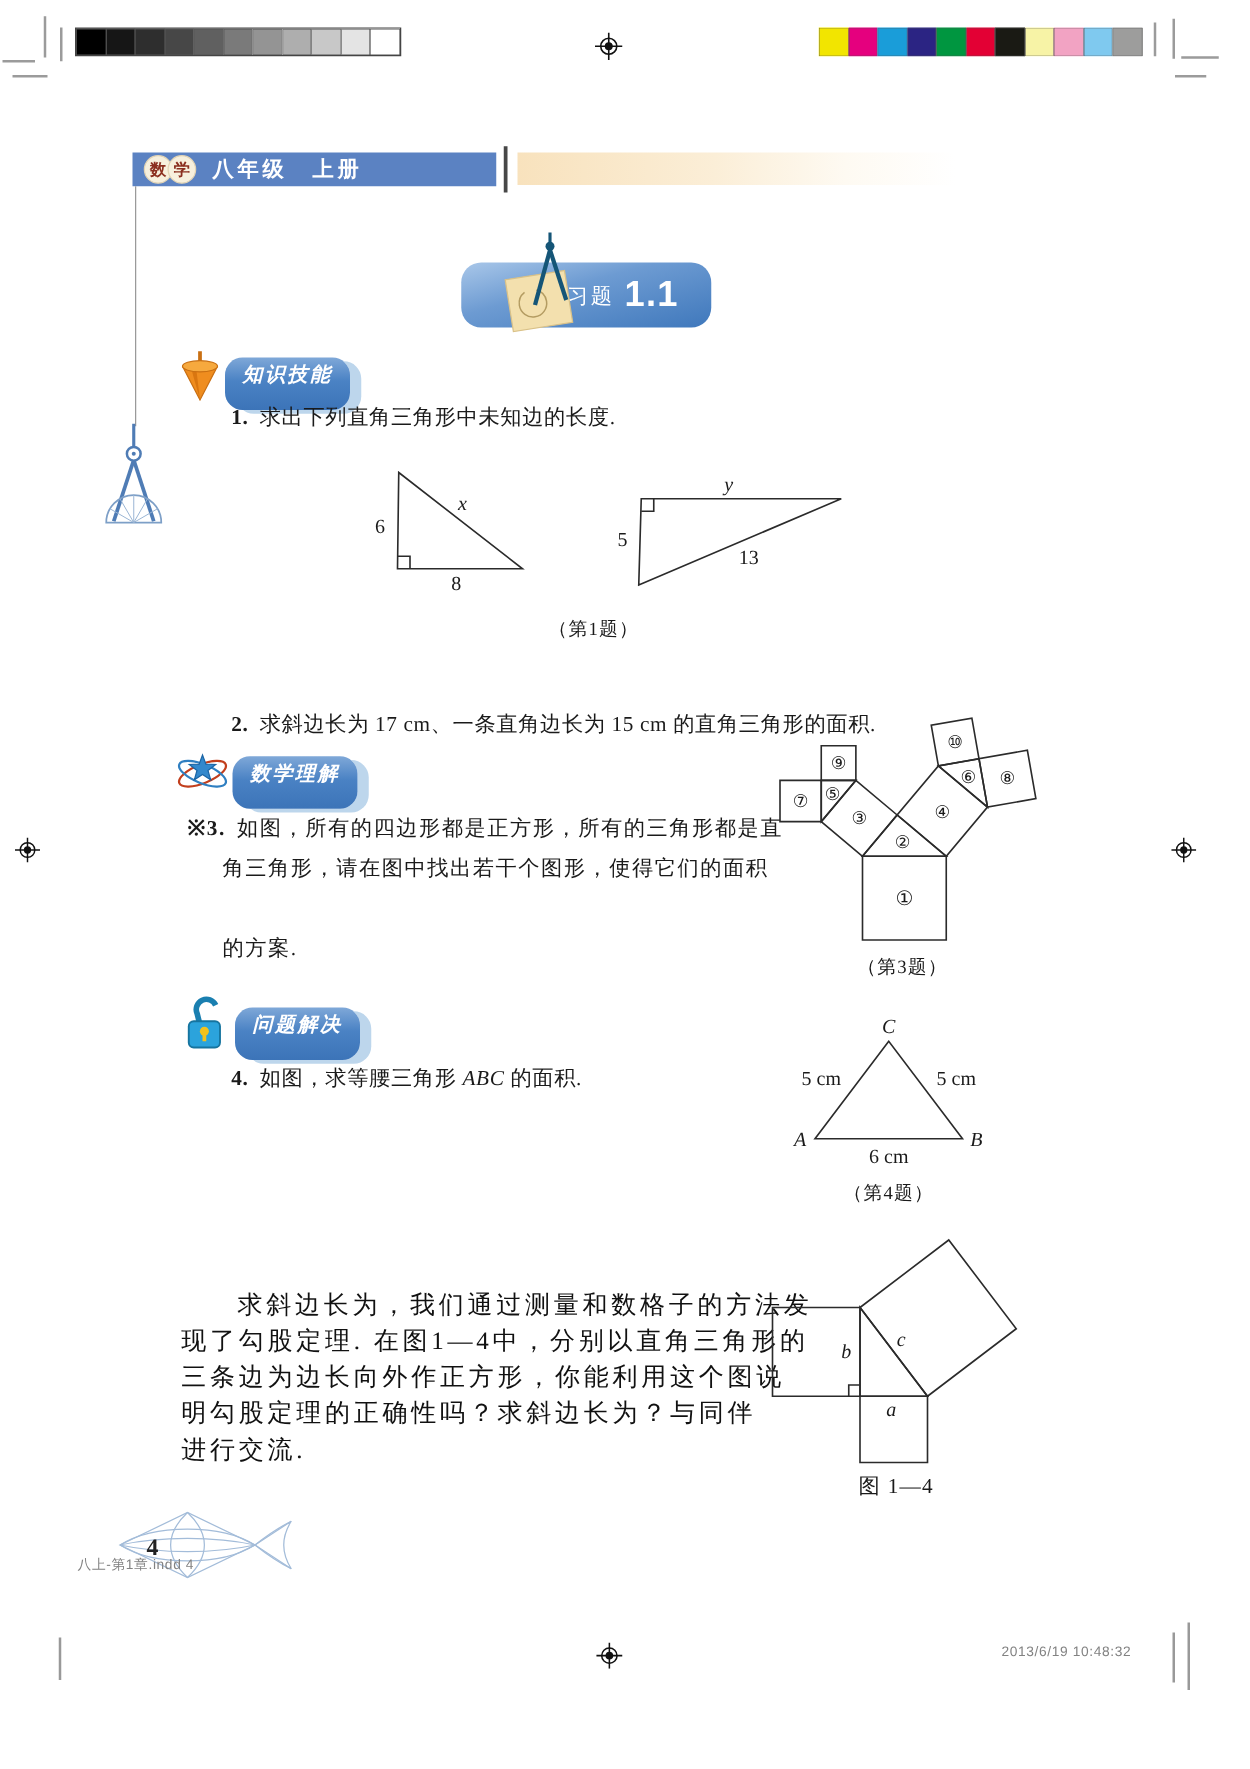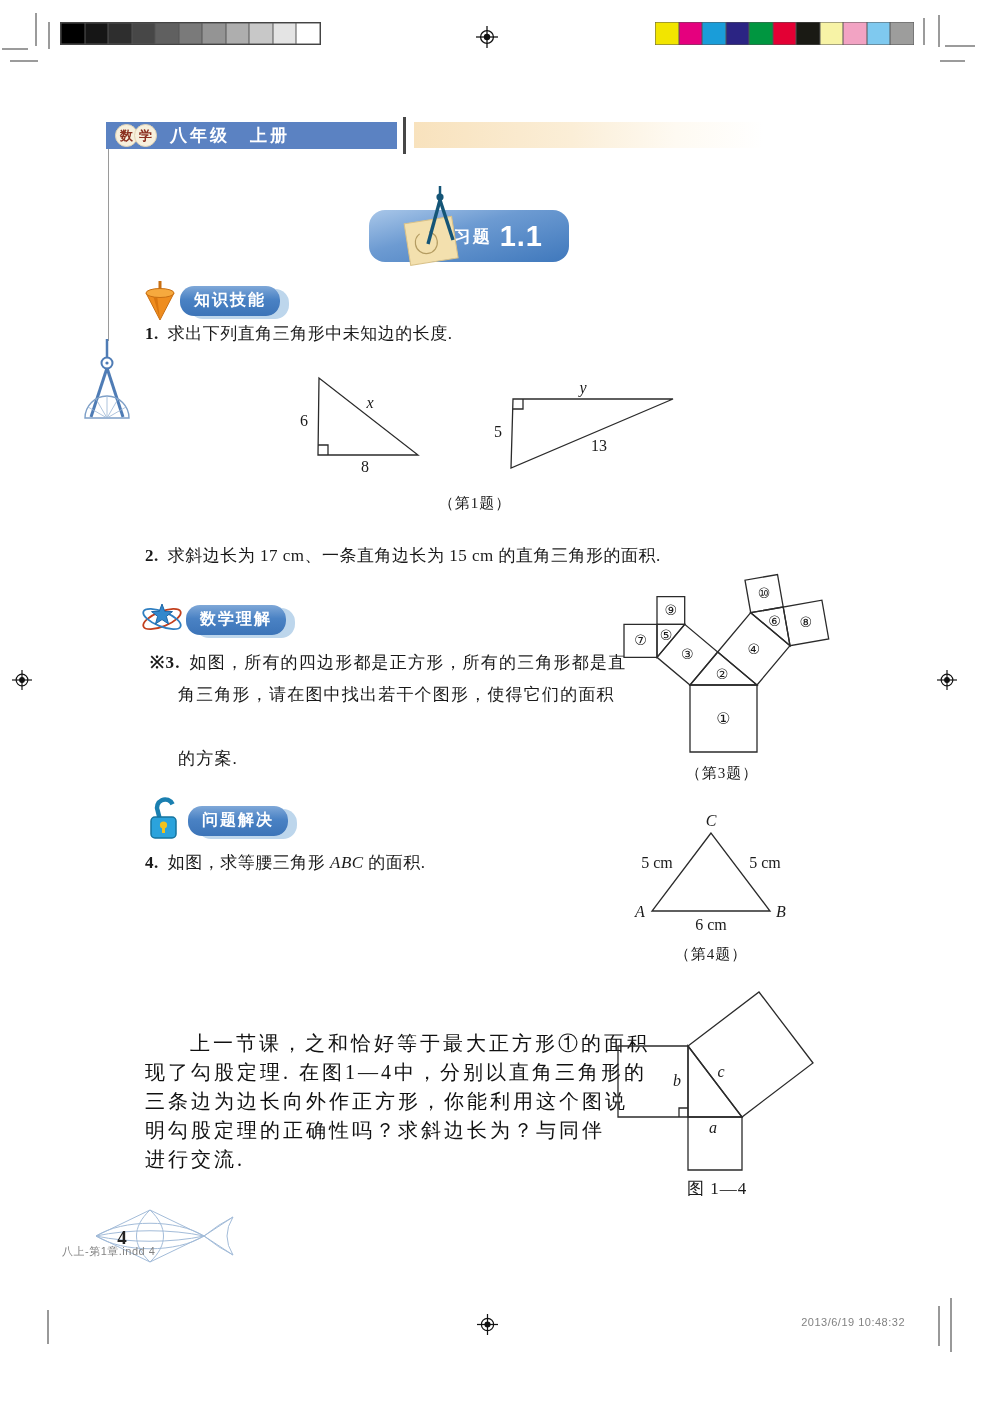--- a/index.html
+++ b/index.html
@@ -20,28 +20,28 @@
   .header-title{color:#fff;font-size:17px;font-weight:bold;letter-spacing:3px;margin-left:13px;}
   .divider{position:absolute;left:403px;top:117px;width:3px;height:37px;background:#474747;}
   .cream-bar{position:absolute;left:414px;top:122px;width:350px;height:26px;
              background:linear-gradient(90deg,#f8e2bd 0%,#fbeed7 45%,#fefaf2 75%,#ffffff 100%);}
   .hang-line{position:absolute;left:108px;top:149px;width:1px;height:192px;background:#9a9a9a;}
   
   .ex-badge{position:absolute;left:369px;top:210px;width:200px;height:52px;border-radius:16px;
             background:linear-gradient(165deg,#a9c7e9 0%,#6d9bd2 40%,#3f78bc 100%);
             display:flex;align-items:center;justify-content:flex-end;padding-right:26px;box-sizing:border-box;
             font-family:"Liberation Sans","DejaVu Sans",sans-serif;color:#fff;gap:8px;}
-  .ex-label{font-size:17px;font-weight:bold;letter-spacing:2px;}
+  .ex-label{font-size:17px;font-weight:normal;letter-spacing:2px;}
   .ex-num{font-size:29px;font-weight:bold;letter-spacing:1px;}
   
   .pill{position:absolute;background:linear-gradient(180deg,#7fa8d8 0%,#4a82c4 45%,#3c74b8 100%);
         color:#fff;font-family:"Liberation Sans","DejaVu Sans",sans-serif;font-size:16px;font-weight:bold;
-        letter-spacing:2px;padding:4px 14px 5px;border-radius:14px;box-shadow:9px 3px 0 #bdd6ec;white-space:nowrap;}
-  
-  .ptxt{position:absolute;font-size:17px;letter-spacing:0.5px;white-space:nowrap;}
+        letter-spacing:2px;padding:4px 14px 17px;border-radius:14px;box-shadow:9px 3px 0 #bdd6ec;white-space:nowrap;font-style:italic;}
+  
+  .ptxt{position:absolute;font-size:17px;letter-spacing:0.5px;white-space:nowrap;margin-left:40px;}
   .pnum{font-weight:bold;margin-right:9px;}
   .p3line{position:absolute;font-size:17px;letter-spacing:1.2px;white-space:nowrap;}
   .para-line{position:absolute;font-size:20px;letter-spacing:3px;white-space:nowrap;color:#111;}
   .ital{font-style:italic;font-family:"Liberation Serif",serif;}
   
   svg.fig{position:absolute;overflow:visible;}
   .stroke{stroke:#2b2b2b;stroke-width:1.3;fill:none;stroke-linejoin:miter;}
   .figtext{font-family:"Liberation Serif","DejaVu Serif",serif;font-size:16px;fill:#1a1a1a;}
   .figcap{font-family:"Liberation Serif","DejaVu Serif",serif;font-size:15px;fill:#1a1a1a;letter-spacing:1px;}
   .circnum{font-family:"DejaVu Sans","Liberation Sans",sans-serif;font-size:14px;fill:#1a1a1a;}
@@ -177,21 +177,21 @@
     </g>
     <text class="figtext" x="22" y="64" text-anchor="middle">6</text>
     <text class="figtext ital" x="88" y="46" text-anchor="middle">x</text>
     <text class="figtext" x="83" y="110" text-anchor="middle">8</text>
     <text class="figtext ital" x="301" y="31" text-anchor="middle">y</text>
     <text class="figtext" x="216" y="75" text-anchor="middle">5</text>
     <text class="figtext" x="317" y="89" text-anchor="middle">13</text>
     <text class="figcap" x="193" y="146" text-anchor="middle">（第1题）</text>
   </svg>
 
-  <div class="ptxt" style="left:145px;top:544px;text-align:right;">
+  <div class="ptxt" style="left:145px;top:568px;text-align:right;">
     <span class="pnum">2.</span><span>求斜边长为 17 cm、一条直角边长为 15 cm 的直角三角形的面积.</span>
   </div>
 
   <svg class="fig" style="left:139px;top:598px;" width="46" height="42" viewBox="0 0 46 42">
     <ellipse cx="23" cy="21" rx="20" ry="7.5" fill="none" stroke="#c23f1d" stroke-width="1.8" transform="rotate(-22 23 21)"></ellipse>
     <ellipse cx="23" cy="21" rx="20" ry="7.5" fill="none" stroke="#2f7fc1" stroke-width="1.8" transform="rotate(22 23 21)"></ellipse>
     <path d="M23,6 L25.7,13.3 L33.5,13.6 L27.4,18.4 L29.5,25.9 L23,21.6 L16.5,25.9 L18.6,18.4 L12.5,13.6 L20.3,13.3 Z" fill="#3388cc" stroke="#1c66a6" stroke-width="1"></path>
   </svg>
   <div class="pill" style="left:186px;top:605px;">数学理解</div>
 
@@ -243,21 +243,21 @@
     <path class="stroke" d="M99,21 L40,99 L158,99 Z"></path>
     <text class="figtext ital" x="99" y="14" text-anchor="middle">C</text>
     <text class="figtext ital" x="28" y="105" text-anchor="middle">A</text>
     <text class="figtext ital" x="169" y="105" text-anchor="middle">B</text>
     <text class="figtext" x="45" y="56" text-anchor="middle">5 cm</text>
     <text class="figtext" x="153" y="56" text-anchor="middle">5 cm</text>
     <text class="figtext" x="99" y="118" text-anchor="middle">6 cm</text>
     <text class="figcap" x="99" y="147" text-anchor="middle">（第4题）</text>
   </svg>
 
-  <div class="para-line" style="left:190px;top:1030px;">上一节课，之和恰好等于最大正方形①的面积</div>
+  <div class="para-line" style="left:190px;top:1030px;">求斜边长为，我们通过测量和数格子的方法发</div>
   <div class="para-line" style="left:145px;top:1059px;">现了勾股定理. 在图1—4中，分别以直角三角形的</div>
   <div class="para-line" style="left:145px;top:1088px;text-align:center;">三条边为边长向外作正方形，你能利用这个图说</div>
   <div class="para-line" style="left:145px;top:1117px;">明勾股定理的正确性吗？求斜边长为？与同伴</div>
   <div class="para-line" style="left:145px;top:1146px;">进行交流.</div>
 
   <svg class="fig" style="left:595px;top:985px;" width="320" height="215" viewBox="0 0 320 215">
     <g class="stroke" stroke-width="1.4">
       <path d="M23,61 L93,61 L93,132 L23,132 Z"></path>
       <path d="M93,132 L147,132 L147,185 L93,185 Z"></path>
       <path d="M93,61 L164,7 L218,78 L147,132 Z"></path>

